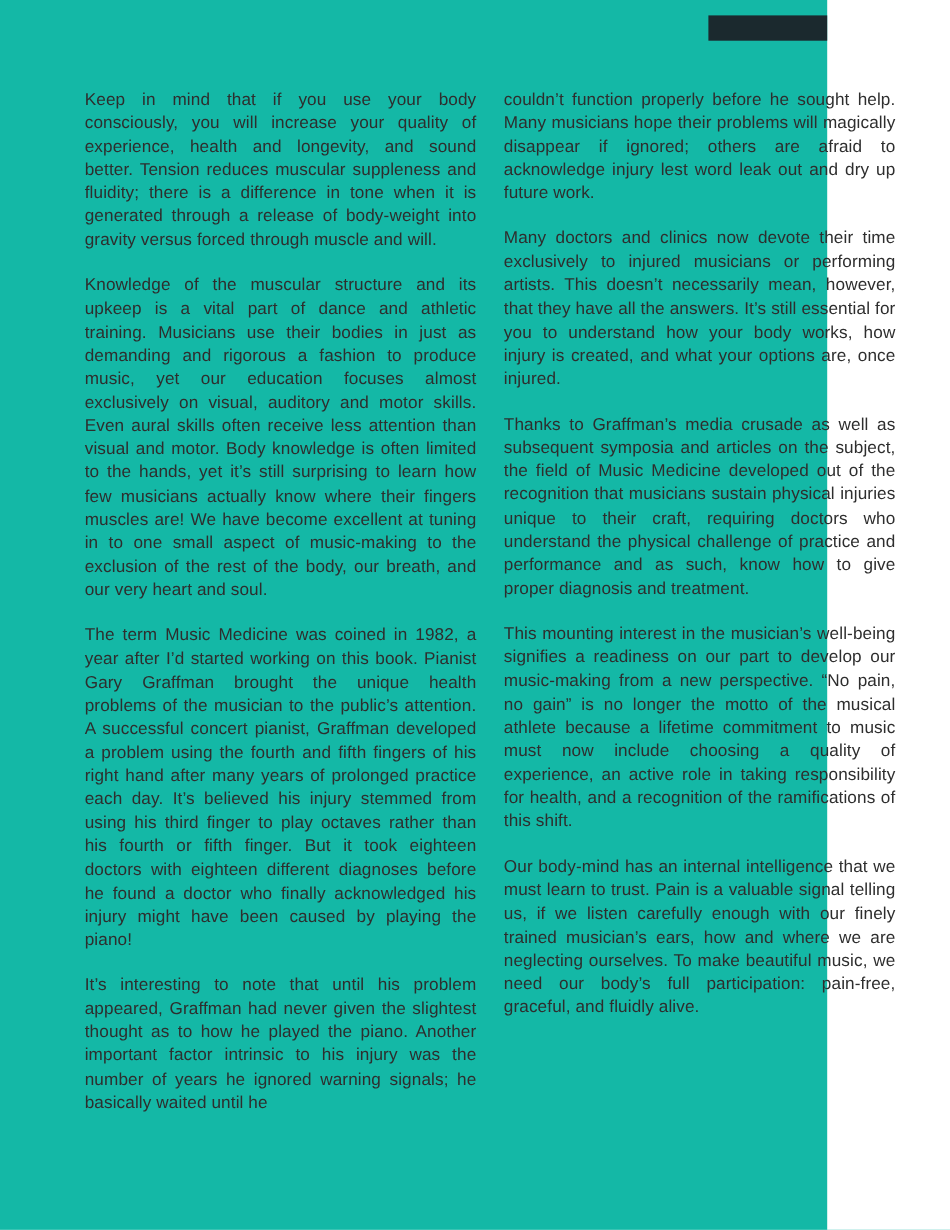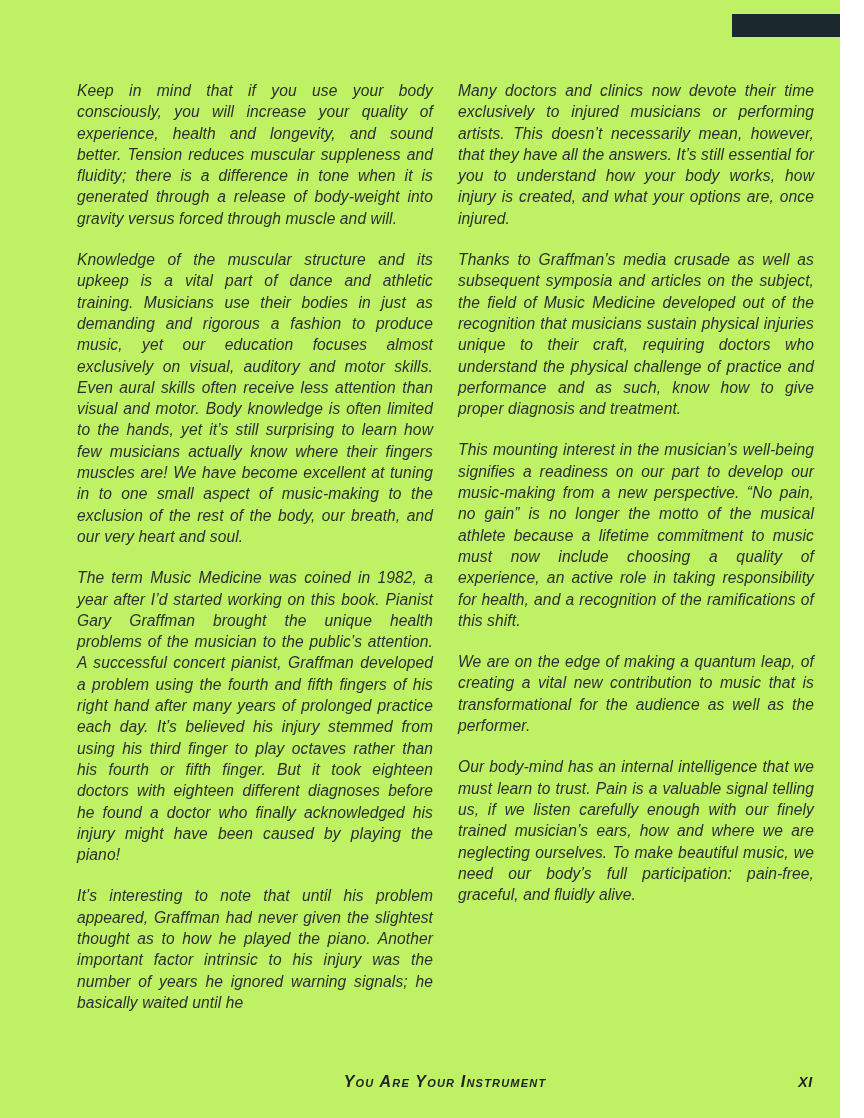--- a/index.html
+++ b/index.html
@@ -6,24 +6,23 @@
     html, body { margin: 0; padding: 0; }
     body {
       width: 864px;
       height: 1118px;
       background: #ffffff;
       font-family: "Liberation Sans", sans-serif;
       overflow: hidden;
     }
     .page {
       position: relative;
-      width: 840px;
+      width: 752px;
       height: 1118px;
-      background: #bef264;
-      font-style: italic;
+      background: #14b8a6;
     }
     .bookmark-tab {
       position: absolute;
       top: 14px;
       right: 0;
       width: 108px;
       height: 23px;
       background: #1b292e;
     }
     .columns {
@@ -84,26 +83,22 @@
   <div class="bookmark-tab"></div>
 
   <div class="columns">
     <div class="col">
       <p class="para">Keep in mind that if you use your body consciously, you will increase your quality of experience, health and longevity, and sound better. Tension reduces muscular suppleness and fluidity; there is a difference in tone when it is generated through a release of body-weight into gravity versus forced through muscle and will.</p>
       <p class="para">Knowledge of the muscular structure and its upkeep is a vital part of dance and athletic training. Musicians use their bodies in just as demanding and rigorous a fashion to produce music, yet our education focuses almost exclusively on visual, auditory and motor skills. Even aural skills often receive less attention than visual and motor. Body knowledge is often limited to the hands, yet it’s still surprising to learn how few musicians actually know where their fingers muscles are! We have become excellent at tuning in to one small aspect of music-making to the exclusion of the rest of the body, our breath, and our very heart and soul.</p>
       <p class="para">The term Music Medicine was coined in 1982, a year after I’d started working on this book. Pianist Gary Graffman brought the unique health problems of the musician to the public’s attention. A successful concert pianist, Graffman developed a problem using the fourth and fifth fingers of his right hand after many years of prolonged practice each day. It’s believed his injury stemmed from using his third finger to play octaves rather than his fourth or fifth finger. But it took eighteen doctors with eighteen different diagnoses before he found a doctor who finally acknowledged his injury might have been caused by playing the piano!</p>
       <p class="para">It’s interesting to note that until his problem appeared, Graffman had never given the slightest thought as to how he played the piano. Another important factor intrinsic to his injury was the number of years he ignored warning signals; he basically waited until he</p>
     </div>
     <div class="col">
+      <p class="para">couldn’t function properly before he sought help. Many musicians hope their problems will magically disappear if ignored; others are afraid to acknowledge injury lest word leak out and dry up future work.</p>
       <p class="para">Many doctors and clinics now devote their time exclusively to injured musicians or performing artists. This doesn’t necessarily mean, however, that they have all the answers. It’s still essential for you to understand how your body works, how injury is created, and what your options are, once injured.</p>
       <p class="para">Thanks to Graffman’s media crusade as well as subsequent symposia and articles on the subject, the field of Music Medicine developed out of the recognition that musicians sustain physical injuries unique to their craft, requiring doctors who understand the physical challenge of practice and performance and as such, know how to give proper diagnosis and treatment.</p>
       <p class="para">This mounting interest in the musician’s well-being signifies a readiness on our part to develop our music-making from a new perspective. “No pain, no gain” is no longer the motto of the musical athlete because a lifetime commitment to music must now include choosing a quality of experience, an active role in taking responsibility for health, and a recognition of the ramifications of this shift.</p>
-      <p class="para">We are on the edge of making a quantum leap, of creating a vital new contribution to music that is transformational for the audience as well as the performer.</p>
       <p class="para">Our body-mind has an internal intelligence that we must learn to trust. Pain is a valuable signal telling us, if we listen carefully enough with our finely trained musician’s ears, how and where we are neglecting ourselves. To make beautiful music, we need our body’s full participation: pain-free, graceful, and fluidly alive.</p>
     </div>
   </div>
 
-  <div class="footer">
-    <div class="footer-title">You Are Your Instrument</div>
-    <div class="footer-pagenum">XI</div>
-  </div>
 
 </div>
 
 </body></html>

